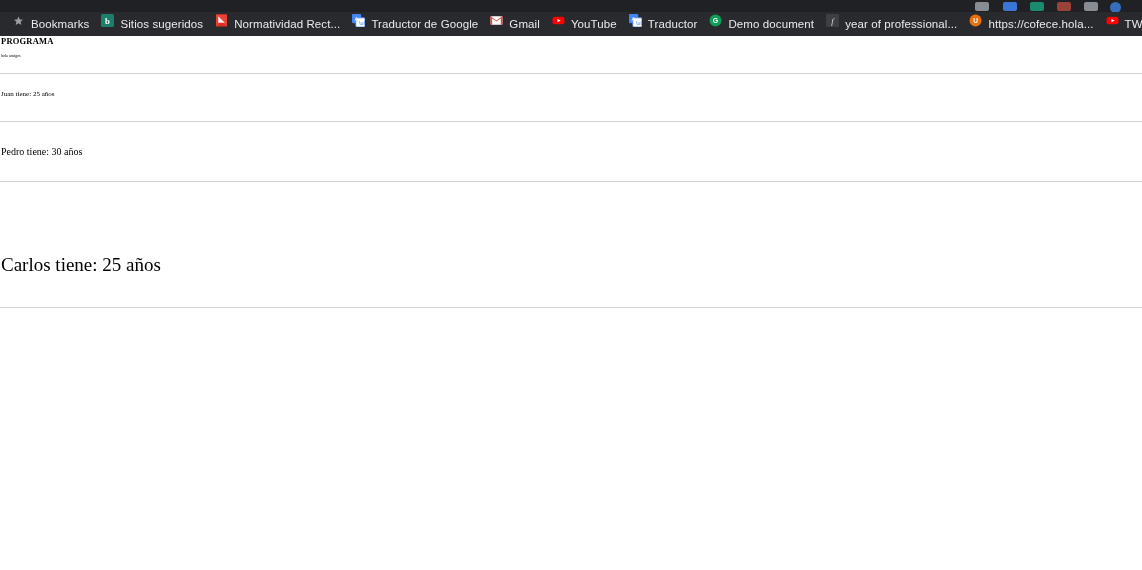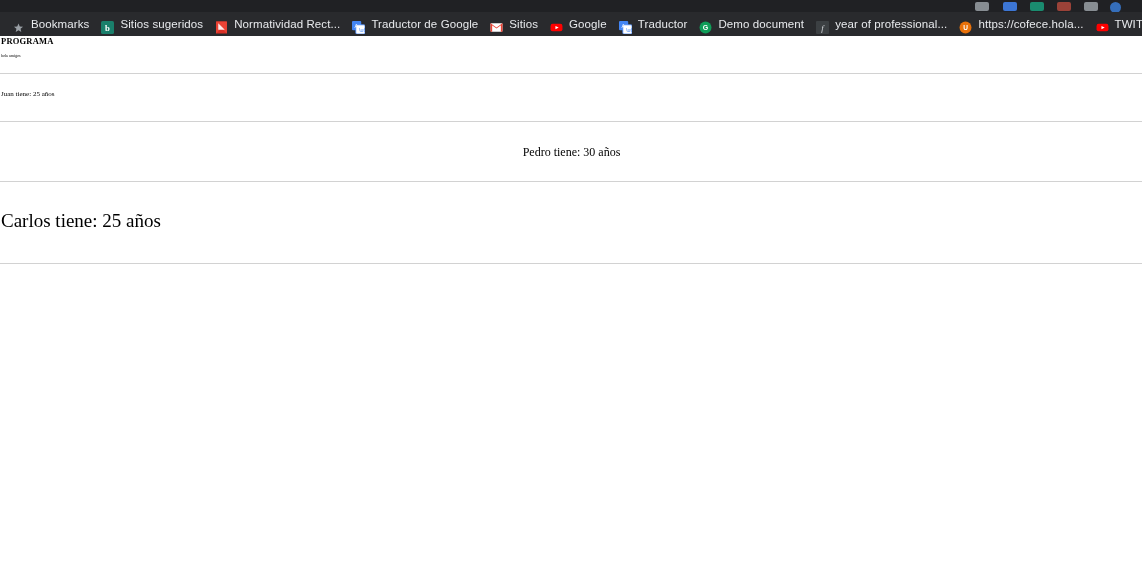--- a/index.html
+++ b/index.html
@@ -37,21 +37,21 @@
     display: flex;
     align-items: center;
     padding: 0 6px;
     box-sizing: border-box;
     overflow: hidden;
     position: relative;
     white-space: nowrap;
   }
   .bm-item {
     display: flex;
-    align-items: flex-end;
+    align-items: flex-start;
     height: 20px;
     padding: 0 6px;
     border-radius: 3px;
     flex: 0 0 auto;
     cursor: default;
   }
   .bm-label {
     color: #e8eaed;
     font-size: 11.5px;
     line-height: 20px;
@@ -103,22 +103,22 @@
     width: 100%;
     height: 0;
   }
   .age-line {
     font-family: "Liberation Serif", serif;
     color: #000;
     padding-left: 1px;
     white-space: nowrap;
   }
   #age-line-1 { font-size: 7px;  line-height: 9px;  }
-  #age-line-2 { font-size: 12px; line-height: 14px; text-align: center; }
-  #age-line-3 { font-size: 19px; line-height: 24px; }
+  #age-line-2 { font-size: 10px; line-height: 14px; }
+  #age-line-3 { font-size: 19px; line-height: 24px; margin-top: 44px; }
 
   .sp-1 { height: 14px; }
   .sp-2 { height: 16px; }
   .sp-3 { height: 22px; }
   .sp-4 { height: 23px; }
   .sp-5 { height: 22px; }
   .sp-6 { height: 27px; }
   .sp-7 { height: 30px; }
 </style>
 </head>
@@ -179,31 +179,31 @@
 
   <div class="bm-item">
     <span class="bm-ico">
       <svg width="13" height="13" viewBox="0 0 24 24">
           <rect x="1" y="4" width="22" height="16" rx="2" fill="#ffffff"></rect>
           <path d="M1 6 L12 14 L23 6 L23 4 L12 12 L1 4 Z" fill="#ea4335"></path>
           <path d="M1 4 L1 20 L4 20 L4 7 Z" fill="#ea4335"></path>
           <path d="M23 4 L23 20 L20 20 L20 7 Z" fill="#ea4335"></path>
         </svg>
     </span>
-    <span class="bm-label">Sitios</span>
+    <span class="bm-label">Gmail</span>
   </div>
 
   <div class="bm-item">
     <span class="bm-ico">
       <svg width="13" height="13" viewBox="0 0 24 24">
           <rect x="1" y="5" width="22" height="14" rx="4" fill="#ff0000"></rect>
           <path d="M10 9 L16 12 L10 15 Z" fill="#ffffff"></path>
         </svg>
     </span>
-    <span class="bm-label">Google</span>
+    <span class="bm-label">YouTube</span>
   </div>
 
   <div class="bm-item">
     <span class="bm-ico">
       <svg width="13" height="13" viewBox="0 0 24 24">
           <rect x="0" y="0" width="17" height="17" rx="2" fill="#4285f4"></rect>
           <rect x="7" y="7" width="17" height="17" rx="2" fill="#ffffff" stroke="#4285f4" stroke-width="1.5"></rect>
           <text x="4.5" y="12" font-family="Liberation Sans, sans-serif" font-size="10" fill="#ffffff">A</text>
           <text x="13" y="21" font-family="Liberation Sans, sans-serif" font-size="10" fill="#4285f4">\u6587</text>
         </svg>

